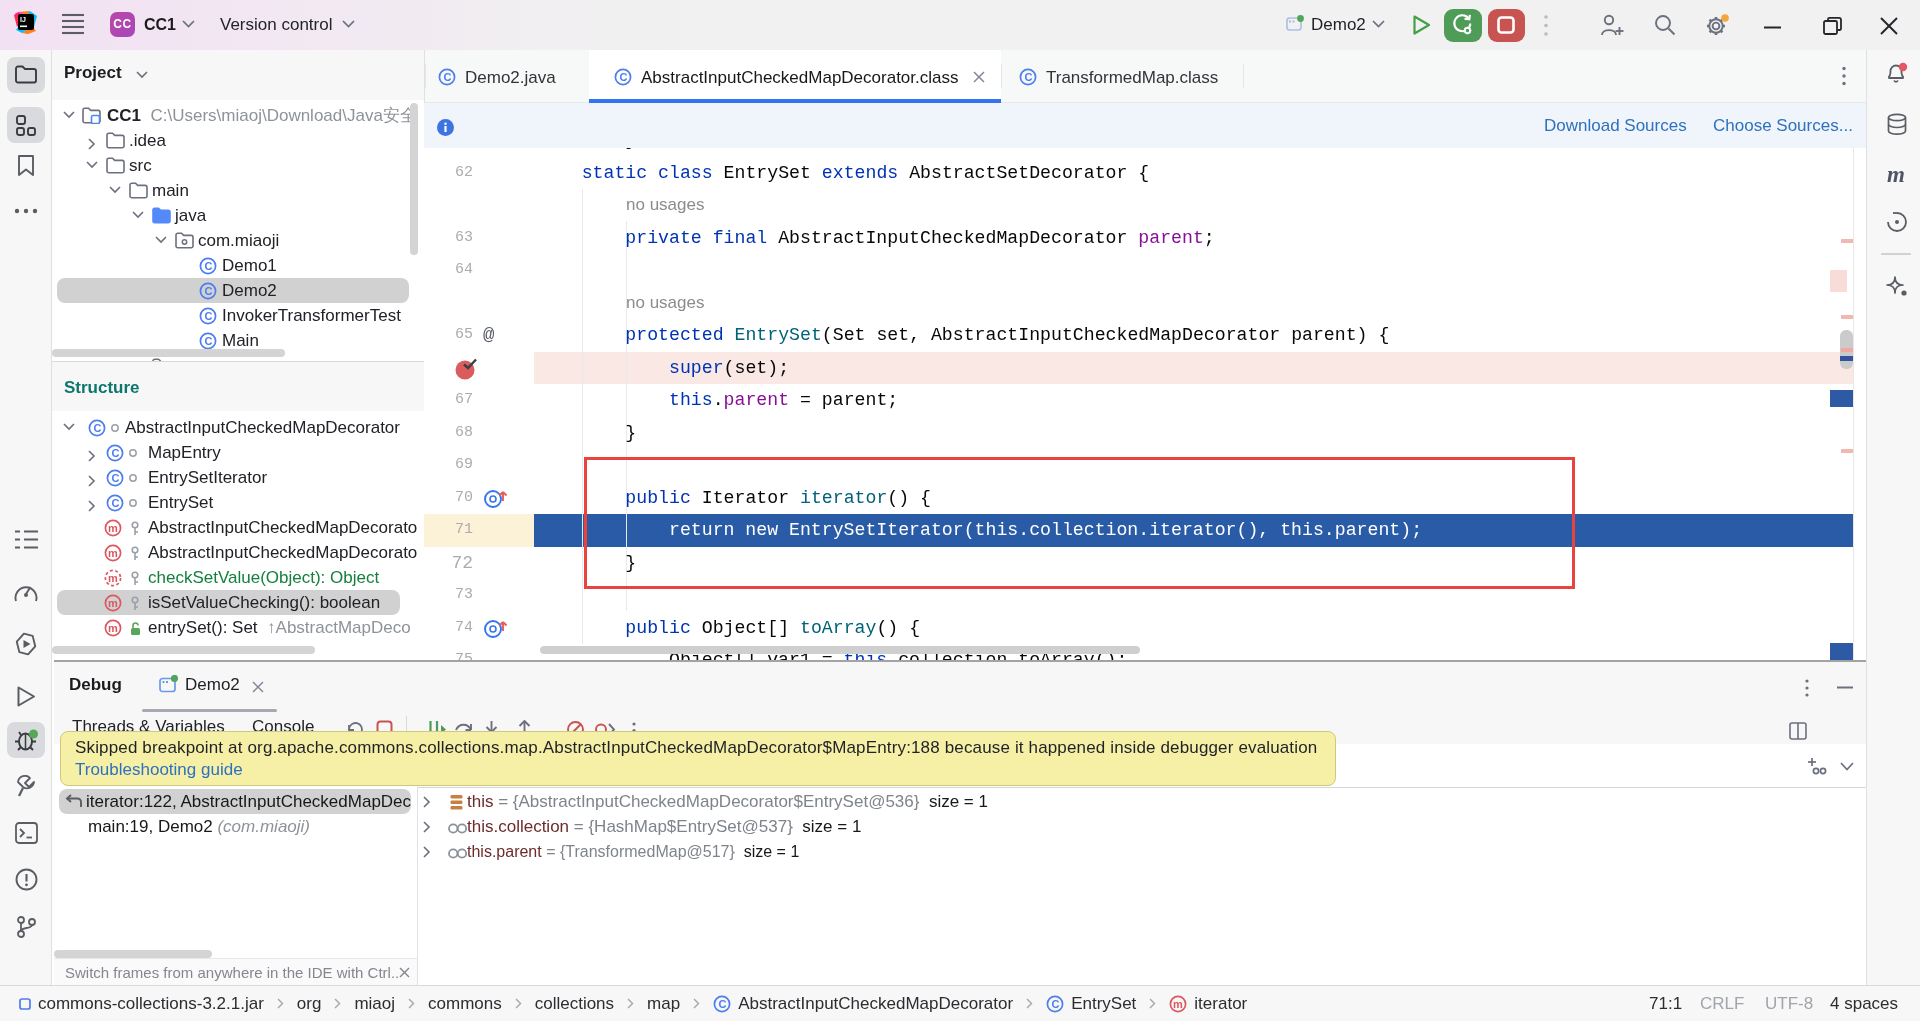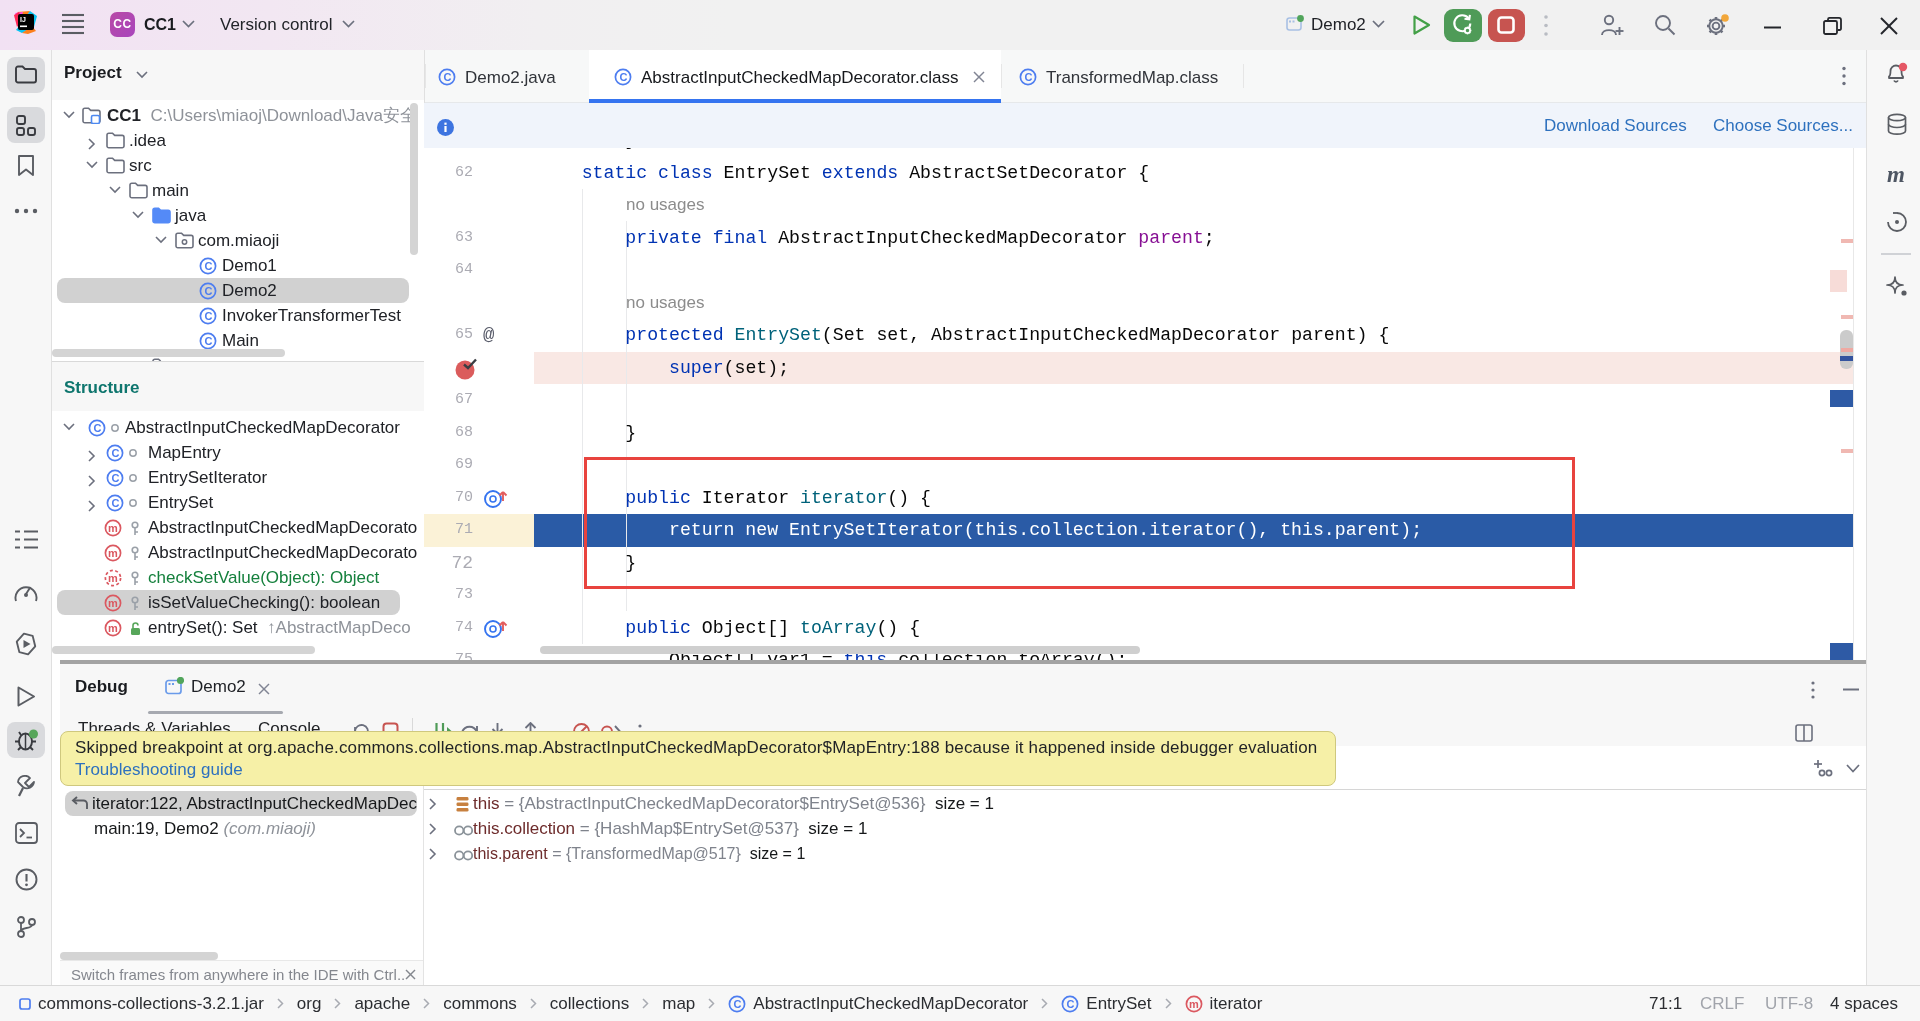--- a/index.html
+++ b/index.html
@@ -471,20 +471,21 @@
     <div class="abs" style="left:158px;top:41px;width:1px;height:455px;background:#E8E9EB;"></div>
     <div class="abs" style="left:202px;top:73px;width:1px;height:390px;background:#E8E9EB;"></div>
 
     <div class="row mono" style="left:114px;top:-24px;line-height:32.5px;color:#080808;">        }</div>
     <div class="row mono" style="left:114px;top:8.5px;line-height:32.5px;color:#080808;">    <span class="kw">static class</span> EntrySet <span class="kw">extends</span> AbstractSetDecorator {</div>
     <div class="row" style="left:202px;top:41px;line-height:32.5px;font-family:'Liberation Sans';font-size:17px;color:#8C8C8C;">no usages</div>
     <div class="row mono" style="left:114px;top:73.5px;line-height:32.5px;color:#080808;">        <span class="kw">private final</span> AbstractInputCheckedMapDecorator <span class="fld">parent</span>;</div>
     <div class="row" style="left:202px;top:138.5px;line-height:32.5px;font-family:'Liberation Sans';font-size:17px;color:#8C8C8C;">no usages</div>
     <div class="row mono" style="left:114px;top:171px;line-height:32.5px;color:#080808;">        <span class="kw">protected</span> <span class="mth">EntrySet</span>(Set set, AbstractInputCheckedMapDecorator parent) {</div>
     <div class="row mono" style="left:114px;top:203.5px;line-height:32.5px;color:#080808;">            <span class="kw">super</span>(set);</div>
+    <div class="row mono" style="left:114px;top:236px;line-height:32.5px;color:#080808;">            <span class="kw">this</span>.<span class="fld">parent</span> = parent;</div>
     <div class="row mono" style="left:114px;top:268.5px;line-height:32.5px;color:#080808;">        }</div>
     <div class="row mono" style="left:114px;top:333.5px;line-height:32.5px;color:#080808;">        <span class="kw">public</span> Iterator <span class="mth">iterator</span>() {</div>
     <div class="row mono" style="left:114px;top:366px;line-height:32.5px;color:#fff;">            return new EntrySetIterator(this.collection.iterator(), this.parent);</div>
     <div class="row mono" style="left:114px;top:398.5px;line-height:32.5px;color:#080808;">        }</div>
     <div class="row mono" style="left:114px;top:463.5px;line-height:32.5px;color:#080808;">        <span class="kw">public</span> Object[] <span class="mth">toArray</span>() {</div>
     <div class="row mono" style="left:114px;top:496px;line-height:32.5px;color:#080808;">            Object[] var1 = <span class="kw">this</span>.collection.toArray();</div>
 
     <div class="row mono" style="left:0;top:8.5px;width:49px;line-height:32.5px;text-align:right;font-size:15px;color:#ABABB3;">62</div>
     <div class="row mono" style="left:0;top:73.5px;width:49px;line-height:32.5px;text-align:right;font-size:15px;color:#ABABB3;">63</div>
     <div class="row mono" style="left:0;top:106px;width:49px;line-height:32.5px;text-align:right;font-size:15px;color:#ABABB3;">64</div>
@@ -523,21 +524,21 @@
     <div class="abs" style="left:1406px;top:122px;width:17px;height:22px;background:#F7DCD8;"></div>
     <div class="abs" style="left:1417px;top:167px;width:12px;height:4px;background:#F0B8B2;"></div>
     <div class="abs" style="left:1416px;top:182px;width:13px;height:39px;border-radius:6px;background:#CBCBCB;"></div>
     <div class="abs" style="left:1417px;top:200px;width:12px;height:4px;background:#EFA9A2;"></div>
     <div class="abs" style="left:1416px;top:208px;width:13px;height:5px;background:#33539E;"></div>
     <div class="abs" style="left:1406px;top:242px;width:23px;height:17px;background:#2E5AA5;"></div>
     <div class="abs" style="left:1417px;top:301px;width:12px;height:4px;background:#F0B8B2;"></div>
     <div class="abs" style="left:1406px;top:495px;width:23px;height:17px;background:#2E5AA5;"></div>
   </div>
 
-  <div class="abs" id="debug" style="left:60px;top:660px;width:1814px;height:325px;background:#fff;border-top:4px solid #a3a3a3;overflow:hidden;">
+  <div class="abs" id="debug" style="left:54px;top:660px;width:1814px;height:325px;background:#fff;border-top:2px solid #a3a3a3;overflow:hidden;">
     <div class="abs" style="left:0;top:0;width:1814px;height:50px;background:#F7F7F7;"></div>
     <div class="abs" style="left:0;top:50px;width:1814px;height:32px;background:#F7F7F7;"></div>
     <div class="row" style="left:15px;top:13px;font-size:17px;font-weight:bold;color:#1A1C20;">Debug</div>
     <svg class="ico" style="left:105px;top:13px" width="19" height="19" viewBox="0 0 19 19">
       <rect x="1" y="3.5" width="15" height="13" rx="2.5" fill="none" stroke="#6A9BEA" stroke-width="1.7"></rect>
       <rect x="3.5" y="6" width="2" height="2" fill="#6A9BEA"></rect>
         <rect x="7" y="6" width="2" height="2" fill="#6A9BEA"></rect>
       <circle cx="15.5" cy="3.5" r="3.6" fill="#51A55B"></circle>
     </svg>
     <div class="row" style="left:131px;top:13px;font-size:17px;color:#1E2025;">Demo2</div>
@@ -721,21 +722,21 @@
       <span style="display:flex;align-items:center;gap:7px;"><svg width="12" height="12" viewBox="0 0 12 12">
             <rect x="1" y="1" width="10" height="10" rx="2" fill="none" stroke="#4D7DF0" stroke-width="1.7"></rect>
           </svg>commons-collections-3.2.1.jar</span>
       <svg width="7" height="11" viewBox="0 0 7 11">
           <polyline points="1,1 5.5,5.5 1,10" fill="none" stroke="#A8ABB2" stroke-width="1.5"></polyline>
         </svg>
       <span>org</span>
       <svg width="7" height="11" viewBox="0 0 7 11">
           <polyline points="1,1 5.5,5.5 1,10" fill="none" stroke="#A8ABB2" stroke-width="1.5"></polyline>
         </svg>
-      <span>apache</span>
+      <span>miaoj</span>
       <svg width="7" height="11" viewBox="0 0 7 11">
           <polyline points="1,1 5.5,5.5 1,10" fill="none" stroke="#A8ABB2" stroke-width="1.5"></polyline>
         </svg>
       <span>commons</span>
       <svg width="7" height="11" viewBox="0 0 7 11">
           <polyline points="1,1 5.5,5.5 1,10" fill="none" stroke="#A8ABB2" stroke-width="1.5"></polyline>
         </svg>
       <span>collections</span>
       <svg width="7" height="11" viewBox="0 0 7 11">
           <polyline points="1,1 5.5,5.5 1,10" fill="none" stroke="#A8ABB2" stroke-width="1.5"></polyline>

